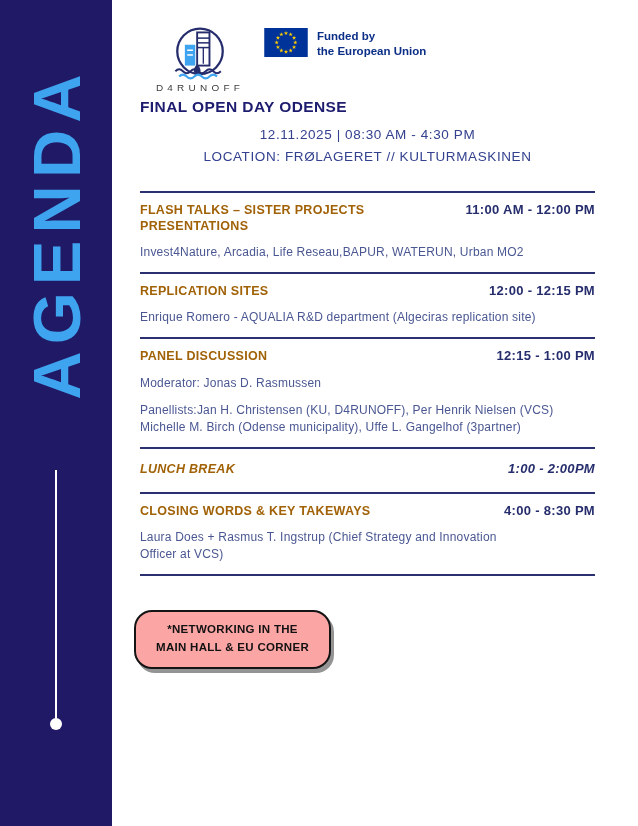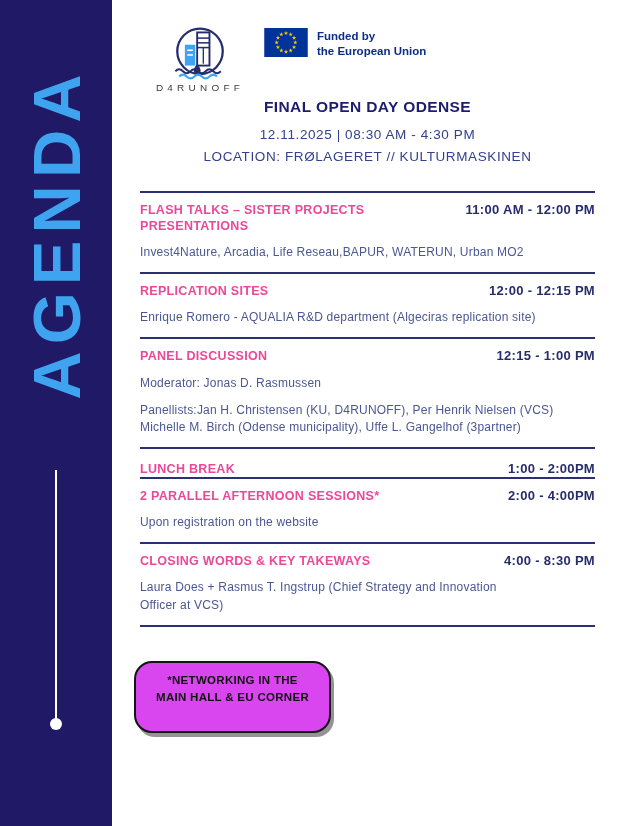--- a/index.html
+++ b/index.html
@@ -37,45 +37,44 @@
     padding:22px 43px 0 28px;
   }
   .brand-row { display:flex; align-items:flex-start; margin-left:12px; }
   .logo-svg { width:96px; height:72px; display:block; }
   .eu-block { display:flex; gap:9px; margin-left:16px; margin-top:6px; align-items:flex-start; }
   .eu-flag-svg { width:44px; height:29px; display:block; }
   .eu-text { font-size:11.5px; font-weight:bold; color:#0b2e87; line-height:1.28; padding-top:1px; }
   .event-title {
     margin-top:4px; font-size:15.5px; font-weight:bold; color:#1d1c6e;
     letter-spacing:0.4px;
-    text-align:center;
   }
   .event-sub { margin-top:8px; font-size:13.5px; color:#33418f; letter-spacing:0.6px; line-height:1.65;text-align:center; }
   
   .sessions { margin-top:22px; border-bottom:2px solid #2b3070; }
   .session { border-top:2px solid #2b3070; padding:9px 0 11px; }
   .session-head { display:flex; justify-content:space-between; align-items:flex-start; }
   .session-title {
-    font-size:12.5px; font-weight:bold; color:#ec4899; letter-spacing:0.3px;
+    font-size:12.5px; font-weight:bold; color:#a16207; letter-spacing:0.3px;
     line-height:1.3; white-space:pre-line; max-width:350px;
   }
   .session-time {
     font-size:13px; font-weight:bold; color:#262d6d; letter-spacing:0.3px;
     white-space:nowrap; text-align:center;
   }
   .session-details p {
     margin-top:10px; font-size:12px; color:#4a5792; line-height:1.42;
     white-space:pre-line; letter-spacing:0.2px;
   }
-  .session:nth-child(4) { padding:12px 0 0; } 
+  .session:nth-child(4) { padding:12px 0 15px;font-style:italic; } 
   
   .badge {
     display:inline-block; margin-top:34px; margin-left:-6px;
-    background:#d946ef; border:2.5px solid #141414; border-radius:18px;
-    padding:9px 20px 24px 20px; text-align:center;
+    background:#fca5a5; border:2.5px solid #141414; border-radius:18px;
+    padding:9px 20px 10px 20px; text-align:center;
     box-shadow:3px 4px 0 rgba(60,60,60,0.55);
   }
   .badge div {
     font-size:11.5px; font-weight:bold; color:#111111;
     letter-spacing:0.3px; line-height:1.55;
   }
 </style>
 </head>
 <body>
 
@@ -176,29 +175,20 @@
   </div>
 
   <div class="session">
     <div class="session-head">
       <div class="session-title">LUNCH BREAK</div>
       <div class="session-time">1:00 - 2:00PM</div>
     </div>
     <div class="session-details"></div>
   </div>
 
-  <div class="session">
-    <div class="session-head">
-      <div class="session-title">2 PARALLEL AFTERNOON SESSIONS*</div>
-      <div class="session-time">2:00 - 4:00PM</div>
-    </div>
-    <div class="session-details">
-            <p>Upon registration on the website</p>
-          </div>
-  </div>
 
   <div class="session">
     <div class="session-head">
       <div class="session-title">CLOSING WORDS &amp; KEY TAKEWAYS</div>
       <div class="session-time">4:00 - 8:30 PM</div>
     </div>
     <div class="session-details">
             <p>Laura Does + Rasmus T. Ingstrup (Chief Strategy and Innovation
 Officer at VCS)</p>
           </div>

